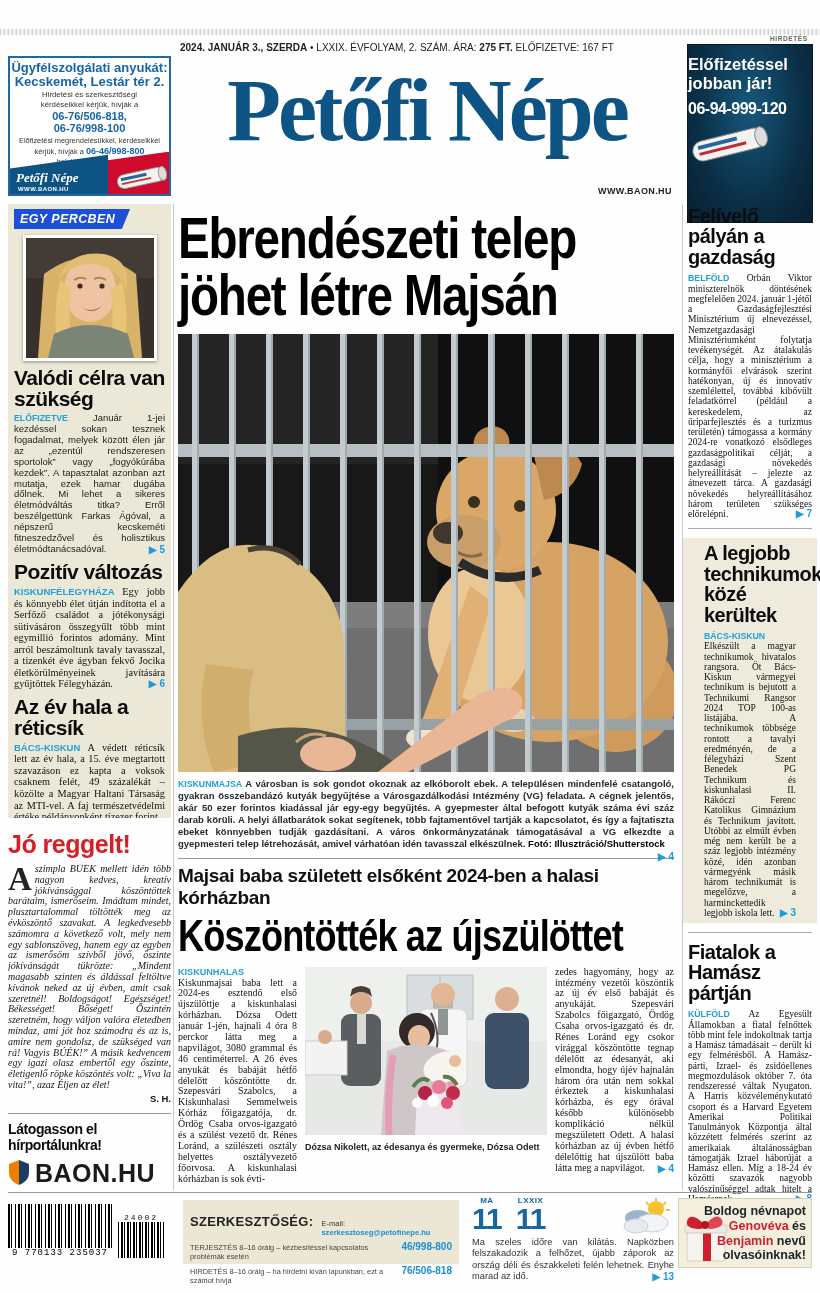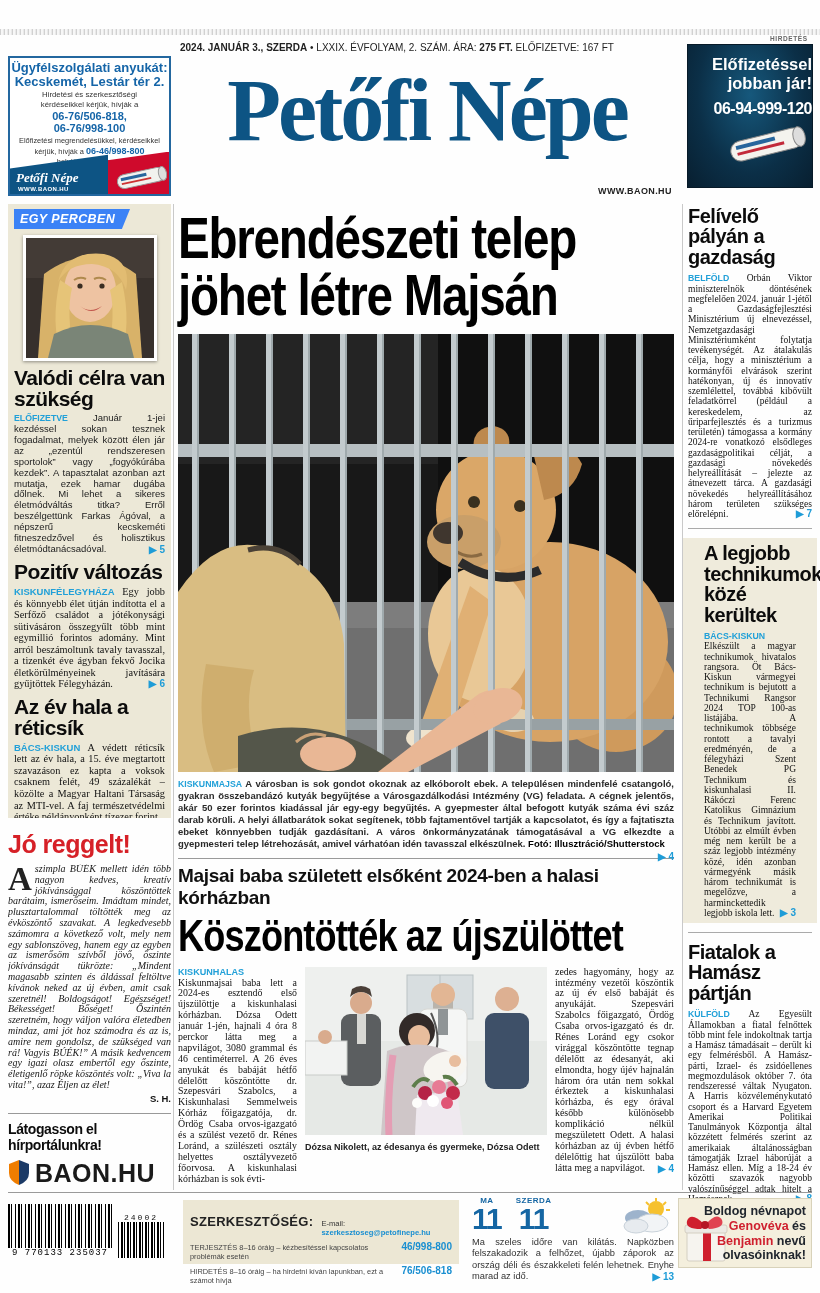--- a/index.html
+++ b/index.html
@@ -22,31 +22,31 @@
   .sa-sub{font-size:7.4px;color:#333;line-height:1.3;margin-top:2px;}
   .sa-sub b{color:#1565a8;font-size:9px;}
   .sa-band{position:absolute;left:0;right:0;bottom:0;height:42px;overflow:hidden;}
   .sa-red{position:absolute;left:30px;right:-10px;top:8px;height:50px;background:#cf0a2c;transform:skewY(-8deg);}
   .sa-blue{position:absolute;left:-6px;top:10px;width:104px;height:50px;background:#0d5484;transform:skewY(-8deg);}
   .sa-logo{position:absolute;left:6px;bottom:10px;color:#fff;font-family:"Liberation Serif",serif;
            font-style:italic;font-weight:bold;font-size:13px;line-height:1;text-align:left;}
   .sa-site{position:absolute;left:8px;bottom:2px;color:#fff;font-size:6px;font-weight:bold;letter-spacing:.4px;}
   .sa-roll{position:absolute;right:2px;bottom:3px;}
   .hird-label{position:absolute;left:770px;top:35px;font-size:6.5px;color:#666;letter-spacing:.6px;font-weight:bold;}
-  .sub-ad{position:absolute;left:687px;top:44px;width:126px;height:144px;box-sizing:border-box;
+  .sub-ad{position:absolute;left:687px;top:44px;width:126px;height:179px;box-sizing:border-box;
           background:radial-gradient(ellipse at 50% 35%,#16587c 0%,#0d3document:wrap 0,#0b2f47 55%,#081f30 100%);
           background:radial-gradient(ellipse at 50% 35%,#16587c 0%,#0b2f47 60%,#081f30 100%);
-          border:1px solid #071a28;color:#fff;text-align:right;padding-top:10px;}
+          border:1px solid #071a28;color:#fff;text-align:left;padding-top:10px;}
   .sub-ad .l{font-size:16.5px;font-weight:bold;line-height:1.15;}
   .sub-ad .p{font-size:16px;font-weight:bold;margin-top:7px;letter-spacing:-.5px;}
   .sub-roll{margin-top:6px;}
   
   .left-col{position:absolute;left:8px;top:204px;width:163px;}
   .panel{background:#ece8d7;padding:5px 6px 8px;box-sizing:border-box;max-height:614px;overflow:hidden;}
-  .tab{background:#3b82f6;color:#fff;font-style:italic;font-weight:bold;font-size:12.5px;
+  .tab{background:#1d4ed8;color:#fff;font-style:italic;font-weight:bold;font-size:12.5px;
        padding:3px 8px 3px 6px;width:116px;box-sizing:border-box;letter-spacing:.4px;
        clip-path:polygon(0 0,100% 0,93% 100%,0 100%);}
   .portrait{display:block;margin:6px auto 6px;border:3px solid #fff;box-shadow:0 1px 3px rgba(0,0,0,.4);}
   .lh{font-size:21px;font-weight:bold;line-height:1;letter-spacing:-.5px;margin:6px 0 4px;color:#0c0c0c;}
   .lbody-sans{font-size:9.5px;line-height:1.15;text-align:justify;color:#222;}
   .lbody{font-family:"Liberation Serif",serif;font-size:10.3px;line-height:1.12;text-align:justify;color:#111;}
   .loc{color:#21a0d8;font-weight:bold;font-family:"Liberation Sans",sans-serif;font-size:.92em;}
   .pgref{float:right;white-space:nowrap;font-family:"Liberation Sans",sans-serif;}
   .pgref span{color:#1e9cd7;font-weight:bold;font-size:10px;}
   .jr-title{color:#d62027;font-size:25px;font-weight:bold;margin:12px 0 5px;letter-spacing:-.5px;}
@@ -447,21 +447,21 @@
     </div>
   </div>
 
   <div class="weather">
     <div class="w-row">
       <div class="w-cell">
         <div class="w-label">MA</div>
         <div class="w-temp">11</div>
       </div>
       <div class="w-cell">
-        <div class="w-label">SZERDA</div>
+        <div class="w-label">LXXIX</div>
         <div class="w-temp">11</div>
       </div>
       <svg class="w-icon" width="56" height="36" viewBox="0 0 56 36">
         <circle cx="38" cy="11" r="8" fill="#f6c12f"></circle>
         <g stroke="#f6c12f" stroke-width="2">
           <line x1="38" y1="0" x2="38" y2="3"></line>
             <line x1="48" y1="4" x2="45" y2="7"></line>
           <line x1="52" y1="12" x2="48" y2="12"></line>
             <line x1="28" y1="4" x2="31" y2="7"></line>
         </g>

